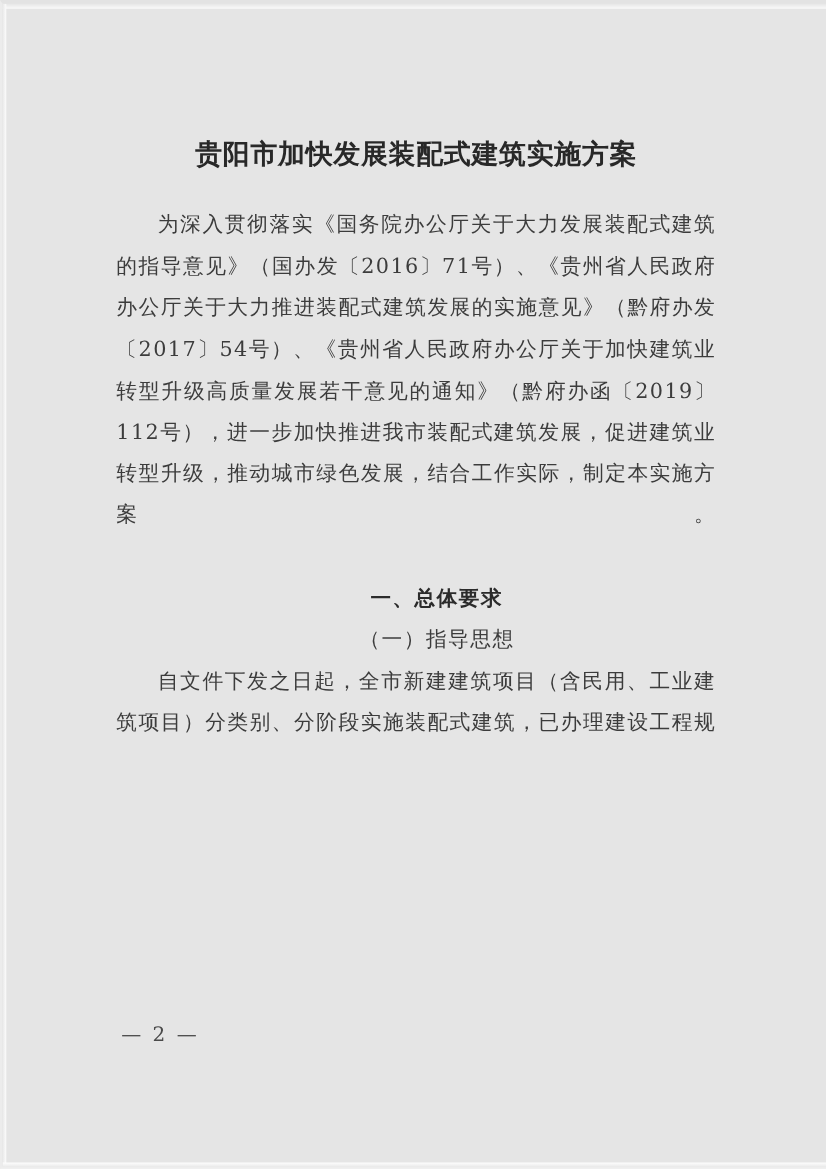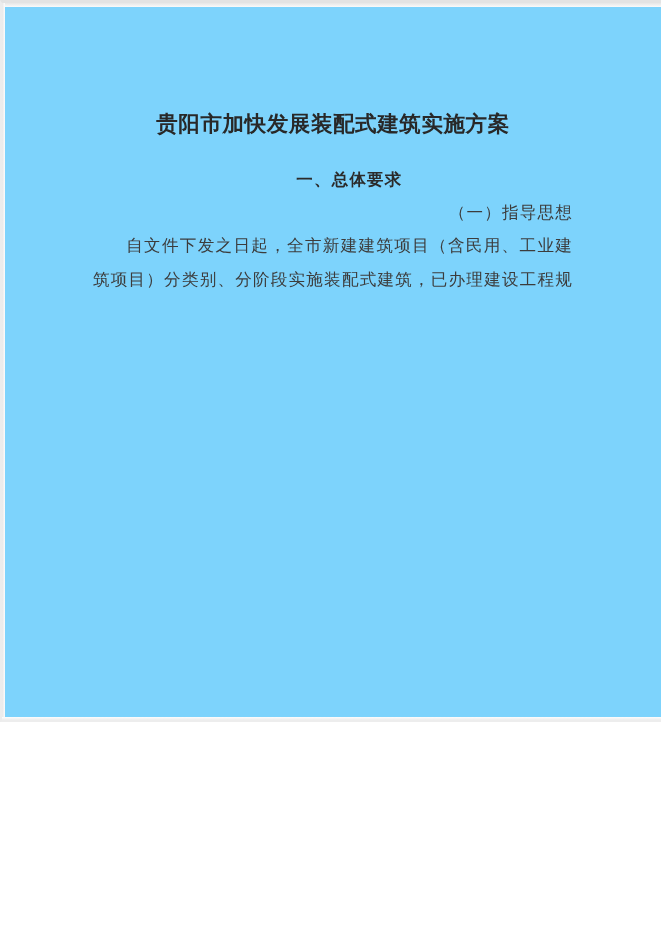--- a/index.html
+++ b/index.html
@@ -8,22 +8,22 @@
     padding: 0;
     background: #ffffff;
   }
   body {
     font-family: "DejaVu Serif", "Liberation Serif", serif;
   }
 
   .page {
     position: relative;
     width: 661px;
-    height: 722px;
-    background: #7dd3fc;
+    height: 935px;
+    background: #e5e5e5;
     overflow: hidden;
     box-sizing: border-box;
     border-top: 3px solid #e3e3e3;
     border-left: 2px solid #ececec;
     border-bottom: 2px solid #ededed;
   }
 
   
   .scan-edge-top {
     position: absolute;
@@ -101,21 +101,21 @@
     font-family: "DejaVu Sans", "Liberation Sans", sans-serif;
     text-indent: 2em;
     letter-spacing: 1.3px;
     color: #2b2b2b;
     text-align: center;
     font-size: 16.4px;
   }
 
   p.subhead {
     text-indent: 2em;
-    text-align: right;
+    text-align: center;
     color: #3c3c3c;
   }
   p.subhead::after { content: none; }
 
   .page-number {
     position: absolute;
     left: 95px;
     top: 815px;
     font-size: 16px;
     color: #4a4a4a;
@@ -128,20 +128,21 @@
 
 <div class="page">
   <div class="scan-edge-top"></div>
   <div class="scan-edge-left"></div>
   <div class="scan-edge-bottom"></div>
 
   <div class="content">
     <h1 class="doc-title">贵阳市加快发展装配式建筑实施方案</h1>
 
     <div class="body-block" id="body-block">
+        <p class="para">为深入贯彻落实《国务院办公厅关于大力发展装配式建筑的指导意见》（国办发〔2016〕71号）、《贵州省人民政府办公厅关于大力推进装配式建筑发展的实施意见》（黔府办发〔2017〕54号）、《贵州省人民政府办公厅关于加快建筑业转型升级高质量发展若干意见的通知》（黔府办函〔2019〕112号），进一步加快推进我市装配式建筑发展，促进建筑业转型升级，推动城市绿色发展，结合工作实际，制定本实施方案。</p>
         <p class="section-head">一、总体要求</p>
         <p class="subhead">（一）指导思想</p>
         <p class="para">自文件下发之日起，全市新建建筑项目（含民用、工业建筑项目）分类别、分阶段实施装配式建筑，已办理建设工程规</p>
       </div>
   </div>
 
   <div class="page-number">— 2 —</div>
 </div>
 
 </body></html>

